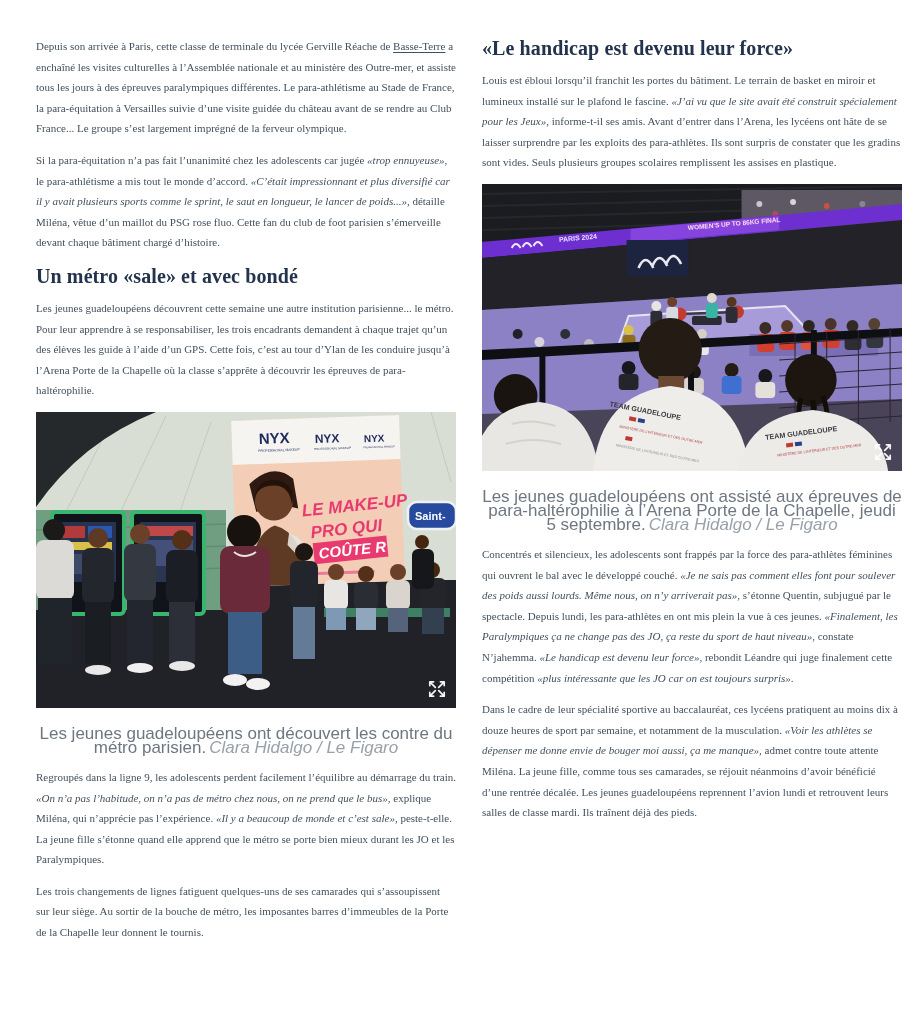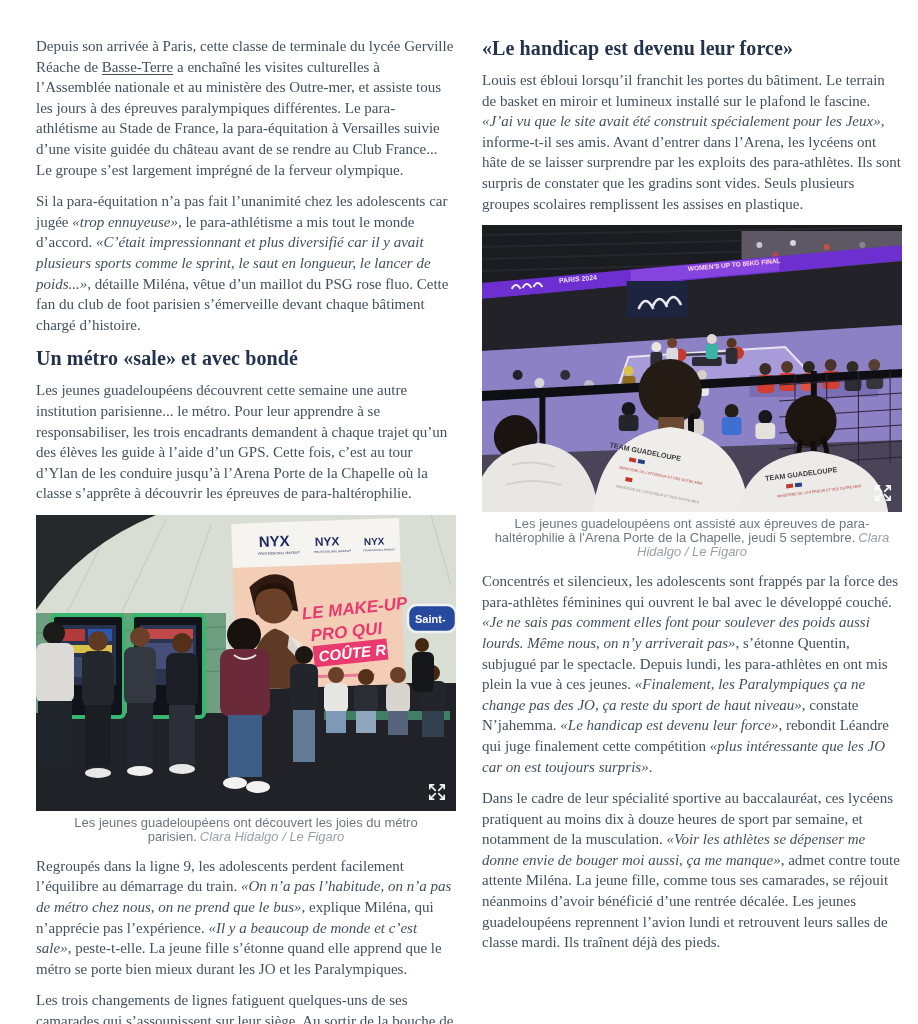--- a/index.html
+++ b/index.html
@@ -1,32 +1,32 @@
 <!DOCTYPE html>
 <html><head>
 <meta charset="utf-8">
 <style>
   html,body{margin:0;padding:0;background:#ffffff;}
   body{width:918px;height:1024px;overflow:hidden;font-family:"Liberation Serif",serif;}
   .article{display:grid;grid-template-columns:420px 420px;column-gap:26px;padding:36px 16px 0 36px;box-sizing:border-box;}
   .col{min-width:0;}
-  .para{font-size:15px;line-height:20.6px;color:#42505e;margin:0 0 11px 0;text-align:left;}
+  .para{font-size:11px;line-height:20.6px;color:#42505e;margin:0 0 11px 0;text-align:left;}
   .para em{}
   .para .seg{font-style:normal;}
   a.inline-link{color:#42505e;text-decoration:underline;text-underline-offset:2px;cursor:pointer;}
   h2.heading{font-family:"Liberation Serif",serif;font-size:20px;line-height:24px;font-weight:700;color:#23334d;margin:3px 0 10px 0;letter-spacing:.1px;}
   h2.heading.first{margin-top:0;}
   figure.photo-fig{margin:2px 0 12px 0;}
   .photo-frame{position:relative;width:100%;overflow:hidden;background:#222;}
   .photo-frame svg{display:block;width:100%;height:100%;}
   .photo-frame.metro{height:296px;}
   .photo-frame.arena{height:287px;}
   .expand-icon{position:absolute;right:9px;bottom:9px;width:20px;height:20px;opacity:.95;cursor:pointer;}
   .expand-icon svg{width:20px;height:20px;}
-  figcaption.caption{margin-top:5px;text-align:center;font-family:"Liberation Sans",sans-serif;font-size:13px;line-height:14px;color:#6e7781;}
+  figcaption.caption{margin-top:19px;text-align:center;font-family:"Liberation Sans",sans-serif;font-size:17px;line-height:14px;color:#6e7781;}
   figcaption.caption .credit{font-style:italic;color:#98a0a9;margin-left:3px;}
   
   svg text{font-family:"Liberation Sans",sans-serif;}
   .adline{font-style:italic;font-weight:bold;}
 </style>
 </head>
 <body>
 
 <main class="article">
 
@@ -161,21 +161,21 @@
         <div class="expand-icon">
           <svg viewBox="0 0 20 20" fill="none" stroke="#ffffff" stroke-width="1.7" stroke-linecap="round" stroke-linejoin="round">
             <path d="M8.3 8.3 L2.8 2.8 M2.8 6.6 V2.8 H6.6"></path>
             <path d="M11.7 8.3 L17.2 2.8 M13.4 2.8 H17.2 V6.6"></path>
             <path d="M8.3 11.7 L2.8 17.2 M2.8 13.4 V17.2 H6.6"></path>
             <path d="M11.7 11.7 L17.2 17.2 M17.2 13.4 V17.2 H13.4"></path>
           </svg>
         </div>
       </div>
       <figcaption class="caption">
-        <span>Les jeunes guadeloupéens ont découvert les joies du métro parisien.</span><span class="credit">Clara Hidalgo / Le Figaro</span>
+        <span>Les jeunes guadeloupéens ont découvert les contre du métro parisien.</span><span class="credit">Clara Hidalgo / Le Figaro</span>
       </figcaption>
     </figure>
 
     <p class="para"><span class="seg">Regroupés dans la ligne 9, les adolescents perdent facilement l’équilibre au démarrage du train. </span><em>«On n’a pas l’habitude, on n’a pas de métro chez nous, on ne prend que le bus»</em><span class="seg">, explique Miléna, qui n’apprécie pas l’expérience. </span><em>«Il y a beaucoup de monde et c’est sale»</em><span class="seg">, peste-t-elle. La jeune fille s’étonne quand elle apprend que le métro se porte bien mieux durant les JO et les Paralympiques.</span></p>
     <p class="para"><span class="seg">Les trois changements de lignes fatiguent quelques-uns de ses camarades qui s’assoupissent sur leur siège. Au sortir de la bouche de métro, les imposantes barres d’immeubles de la Porte de la Chapelle leur donnent le tournis. </span></p>
   </div>
 
   <div class="col">
     <h2 class="heading first">«Le handicap est devenu leur force»</h2>
 

